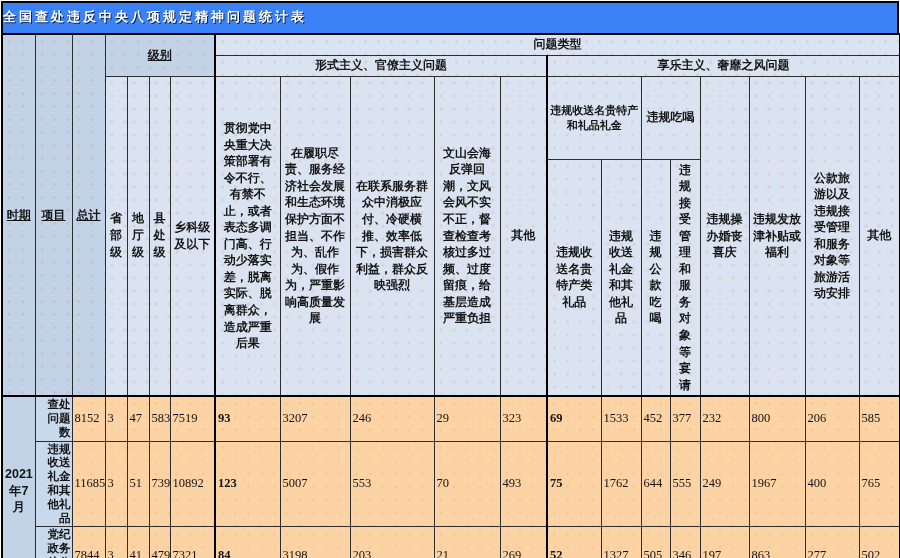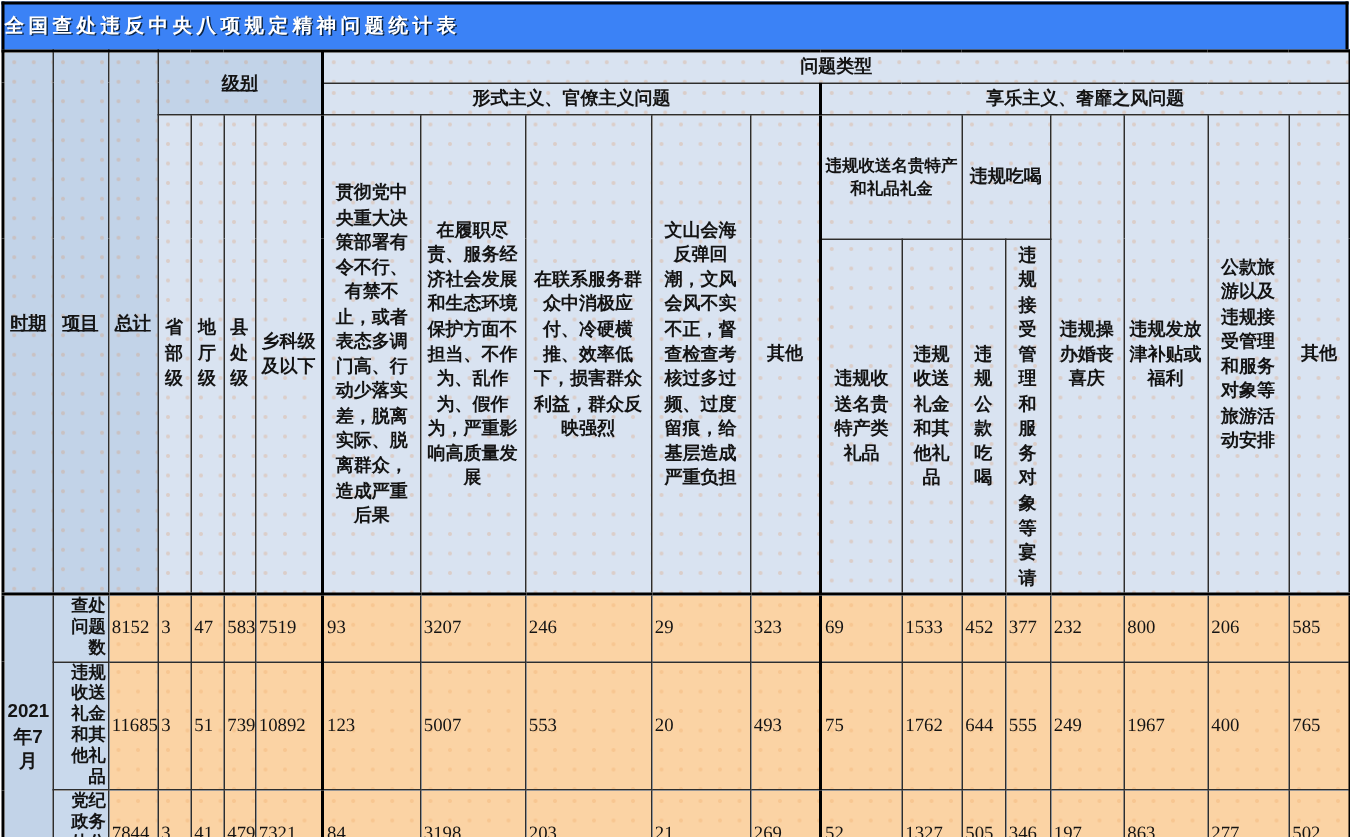--- a/index.html
+++ b/index.html
@@ -22,21 +22,21 @@
   .desc{font-size:10.5px;font-weight:normal;text-align:justify;line-height:1.38;padding:2px 3px !important;}
   .ctr{text-align:center;}
   .d{
     background-color:#fbd3a4;font-family:"Liberation Serif","DejaVu Serif",serif;
     font-size:12.5px;text-align:left;
     background-image:radial-gradient(rgba(230,140,60,.18) 1px,rgba(0,0,0,0) 1.6px);
     background-size:13px 13px;
   }
   .icell{background-color:#c9d9ec;font-weight:bold;font-size:11.5px;text-align:right;padding:1px !important;line-height:1.2;}
   .pcell{background-color:#c2d3e8;font-weight:bold;font-size:12.5px;text-align:center;line-height:1.3;}
-  .sec-l{border-left:2px solid #000 !important;}
+  .sec-l{border-left:2px solid #000 !important;font-weight:bold;}
   .tb td,.tb th{border-top:2px solid #000 !important;}
 </style>
 </head>
 <body>
 
 <div class="page">
   <div class="title-bar">全国查处违反中央八项规定精神问题统计表</div>
 
   <table class="stats">
     <colgroup>
@@ -125,21 +125,21 @@
       <tr style="height:50px">
         <td class="icell">违规收送礼金和其他礼品</td>
         <td class="d">11685</td>
         <td class="d">3</td>
         <td class="d">51</td>
         <td class="d">739</td>
         <td class="d">10892</td>
         <td class="d sec-l">123</td>
         <td class="d">5007</td>
         <td class="d">553</td>
-        <td class="d">20</td>
+        <td class="d">70</td>
         <td class="d">493</td>
         <td class="d sec-l">75</td>
         <td class="d">1762</td>
         <td class="d">644</td>
         <td class="d">555</td>
         <td class="d">249</td>
         <td class="d">1967</td>
         <td class="d">400</td>
         <td class="d">765</td>
       </tr>

